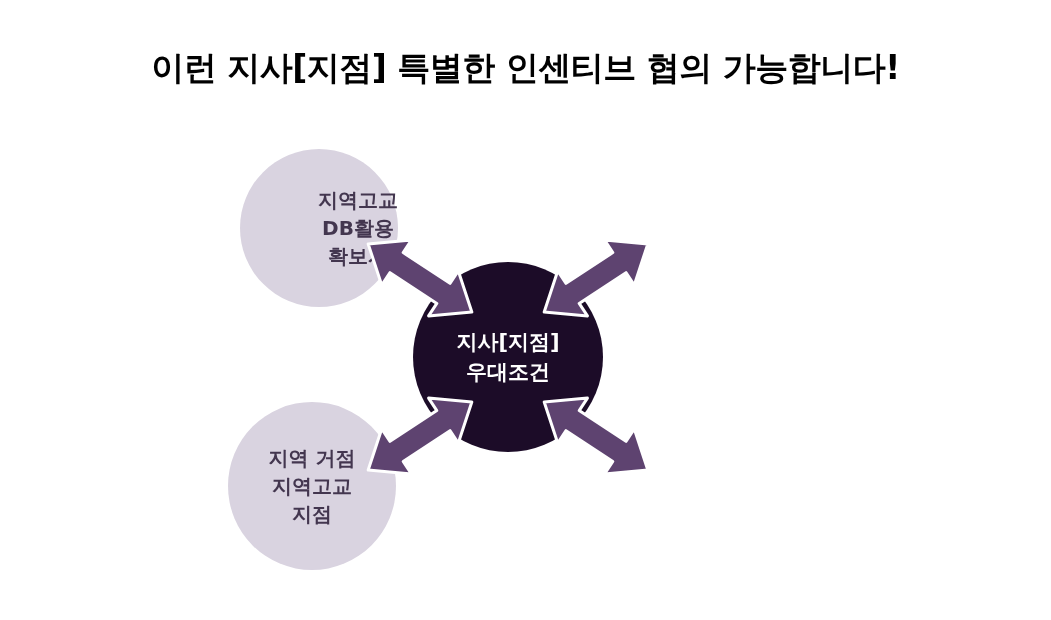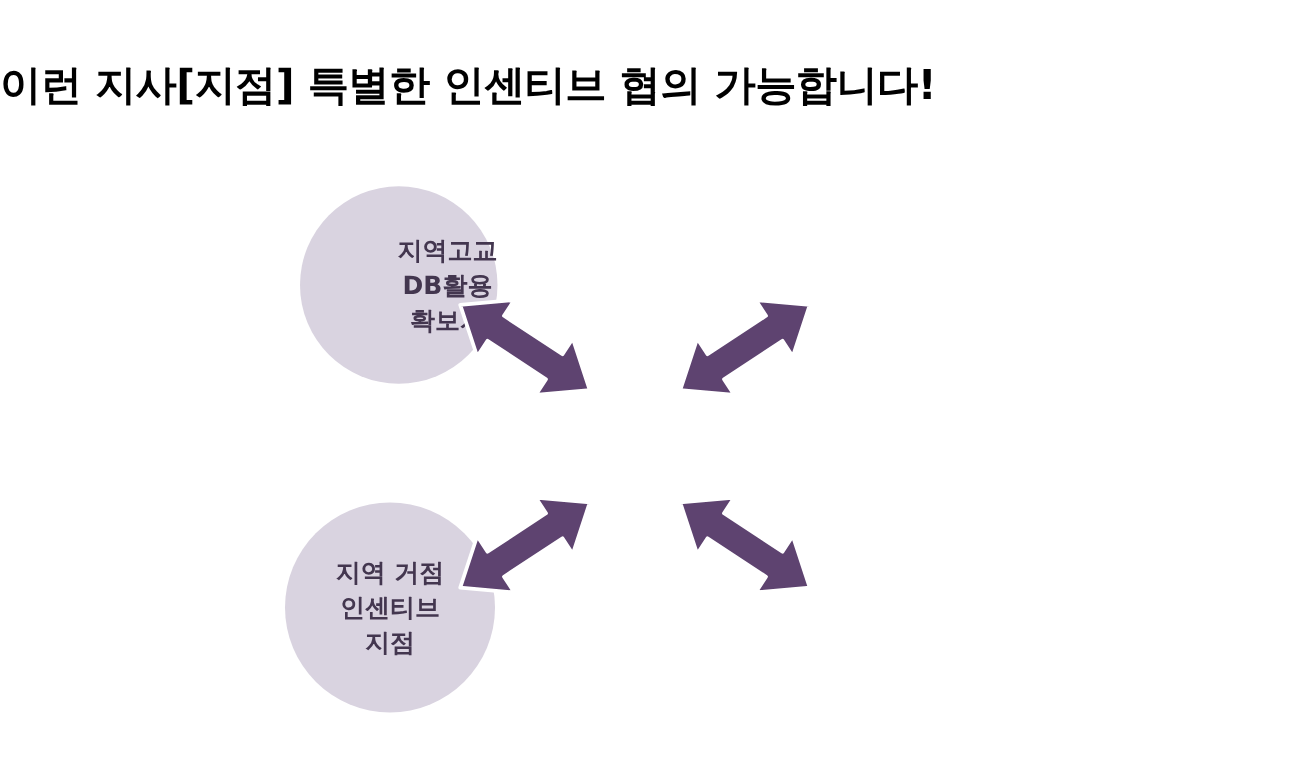--- a/index.html
+++ b/index.html
@@ -16,20 +16,21 @@
   }
   .stage {
     position: absolute;
     inset: 0;
   }
   .title {
     position: absolute;
     top: 46px;
     left: 0;
     width: 100%;
+    text-align: center;
     font-size: 33px;
     font-weight: bold;
     color: var(--title-text, #000000);
     letter-spacing: -0.5px;
   }
   .node {
     position: absolute;
     border-radius: 50%;
     background: var(--node-fill, #d9d3e0);
     display: flex;
@@ -82,25 +83,29 @@
 
   <div class="node" style="left:240px; top:149px; width:158px; height:158px;justify-content:flex-end;">
     <div class="node-label">지역고교
 DB활용
 확보자</div>
   </div>
 
 
   <div class="node" style="left:228px; top:402px; width:168px; height:168px;">
     <div class="node-label">지역 거점
-인센티브
+지역고교
 지점</div>
   </div>
 
 
+  <div class="center-circle" style="left:413px; top:262px; width:190px; height:190px;">
+    <div class="center-label">지사[지점]
+우대조건</div>
+  </div>
 
   <svg class="arrows" width="1051" height="620" viewBox="0 0 1051 620">
     <path class="arrow" transform="translate(420,278) rotate(33.3)" d="M -62 0 L -28 -27 L -28 -12 L 28 -12 L 28 -27 L 62 0 L 28 27 L 28 12 L -28 12 L -28 27 Z"></path>
     <path class="arrow" transform="translate(596,278) rotate(-33.3)" d="M -62 0 L -28 -27 L -28 -12 L 28 -12 L 28 -27 L 62 0 L 28 27 L 28 12 L -28 12 L -28 27 Z"></path>
     <path class="arrow" transform="translate(420,436) rotate(-33.3)" d="M -62 0 L -28 -27 L -28 -12 L 28 -12 L 28 -27 L 62 0 L 28 27 L 28 12 L -28 12 L -28 27 Z"></path>
     <path class="arrow" transform="translate(596,436) rotate(33.3)" d="M -62 0 L -28 -27 L -28 -12 L 28 -12 L 28 -27 L 62 0 L 28 27 L 28 12 L -28 12 L -28 27 Z"></path>
   </svg>
 
 </div>
 

